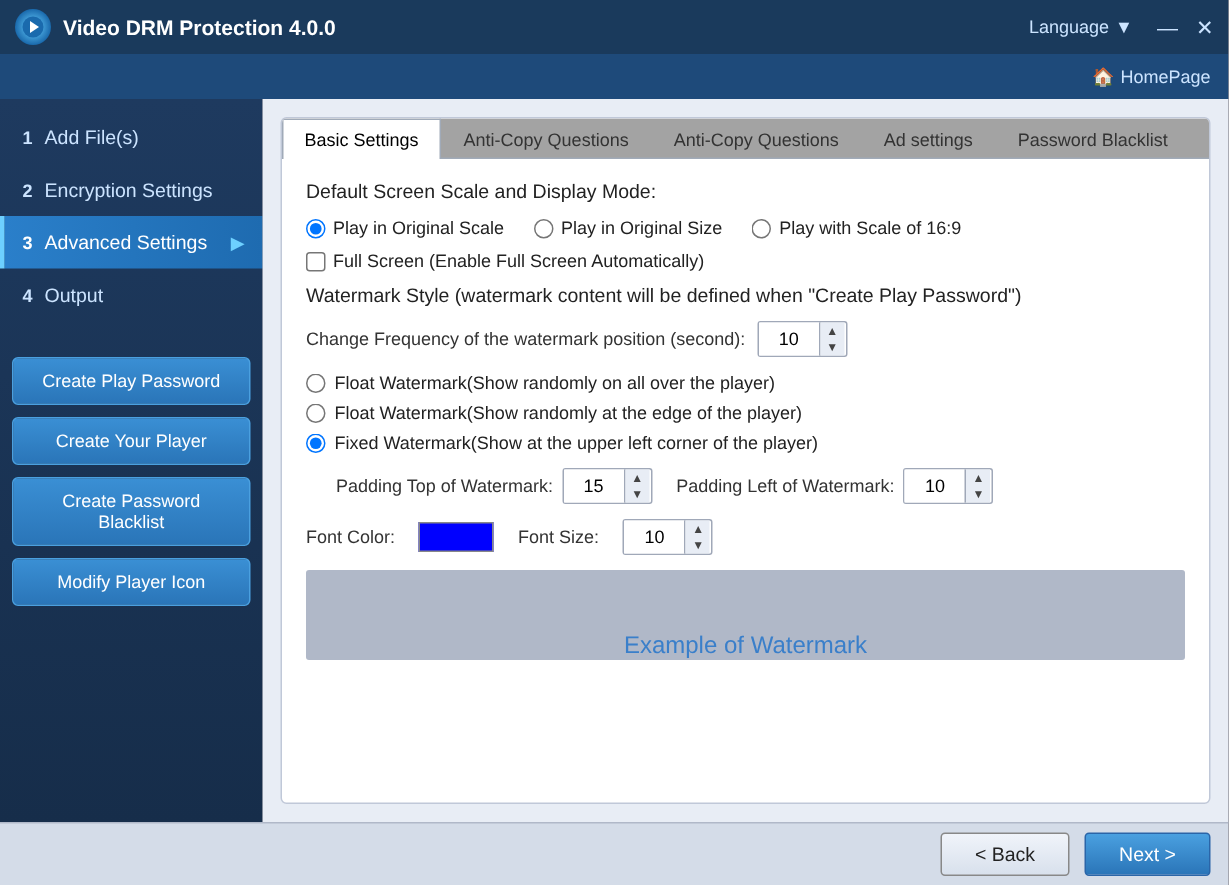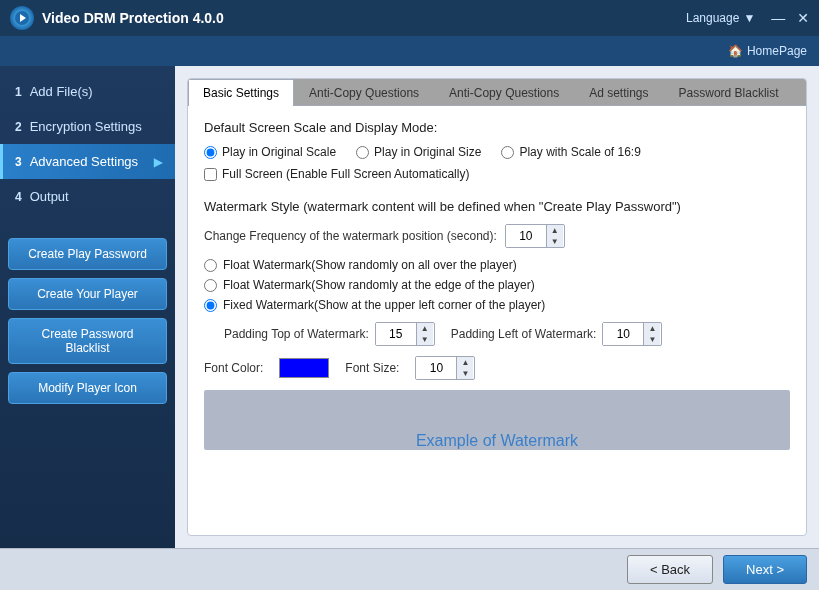--- a/index.html
+++ b/index.html
@@ -124,21 +124,21 @@
 
     
     .panel-body { padding: 14px 16px; font-size: 12px; color: #222; }
 
     .section-title { font-size: 13px; margin-bottom: 10px; color: #222; }
 
     .radio-group { display: flex; gap: 20px; margin-bottom: 8px; align-items: center; flex-wrap: wrap; }
     .radio-item { display: flex; align-items: center; gap: 5px; cursor: pointer; }
     .radio-item input[type="radio"] { cursor: pointer; }
 
-    .checkbox-item { display: flex; align-items: center; gap: 5px; cursor: pointer; margin-bottom: 18px; }
+    .checkbox-item { display: flex; align-items: center; gap: 5px; cursor: pointer; margin-bottom: 8px; }
     .checkbox-item input[type="checkbox"] { cursor: pointer; }
 
     .watermark-section-title { font-size: 13px; margin-bottom: 10px; color: #222; }
 
     .form-row { display: flex; align-items: center; gap: 8px; margin-bottom: 10px; }
     .form-label { font-size: 12px; color: #333; white-space: nowrap; }
 
     .spinbox {
       width: 60px;
       display: flex;

